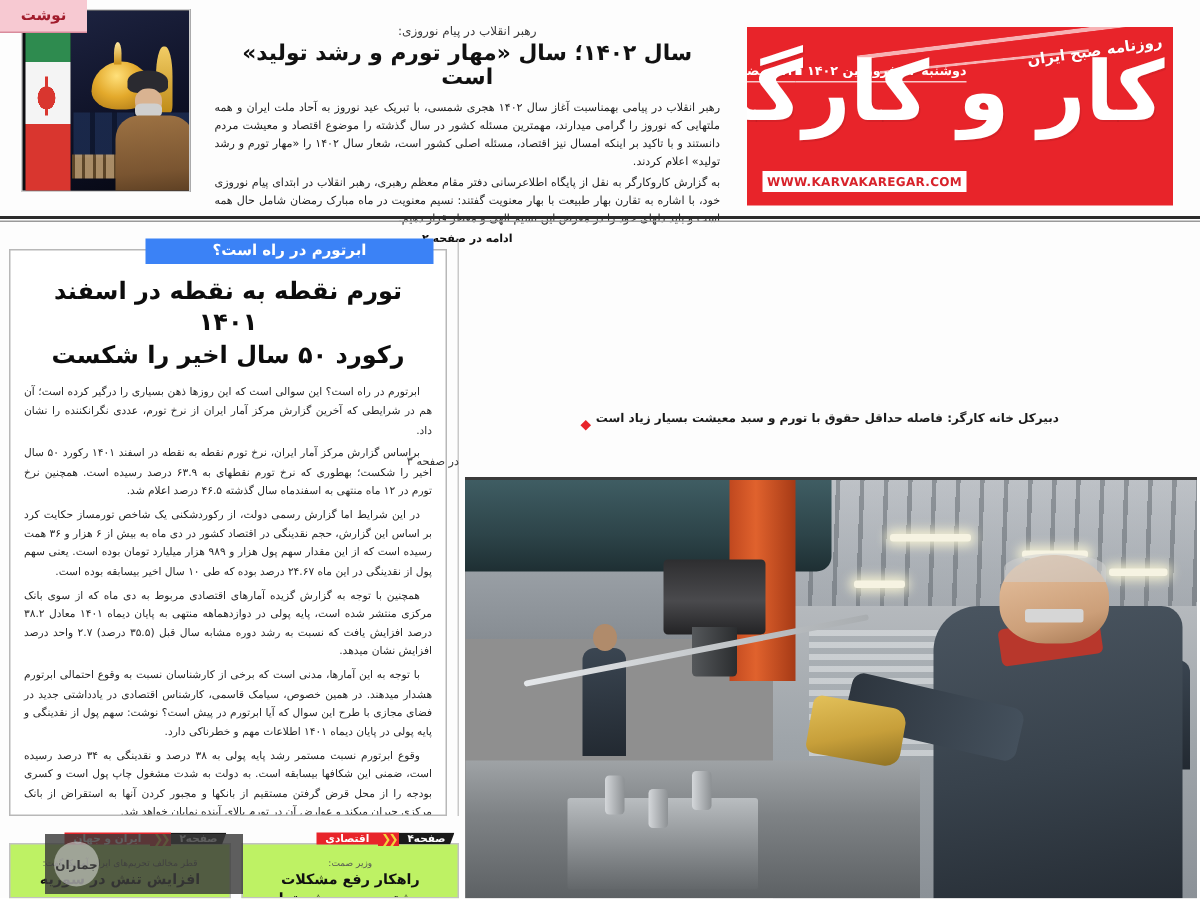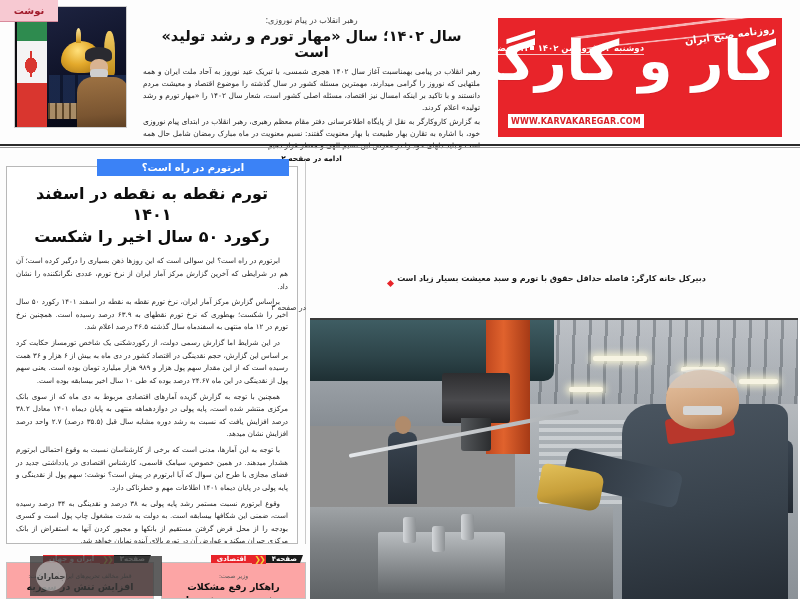--- a/index.html
+++ b/index.html
@@ -550,21 +550,21 @@
     background: #b08b6b;
     border-radius: 50%;
   }
 
   
   .teaser {
     position: absolute;
     top: 562px;
     height: 37px;
     border: 1px solid #c2c2c2;
-    background: #fca5a5;
+    background: #bef264;
     overflow: hidden;
     padding: 9px 6px 0 6px;
   }
   .teaser.econ { right: 494px; width: 145px; }
   .teaser.world { right: 646px; width: 148px; }
 
   .sec-tag {
     position: absolute;
     top: 553px;
     height: 12px;

